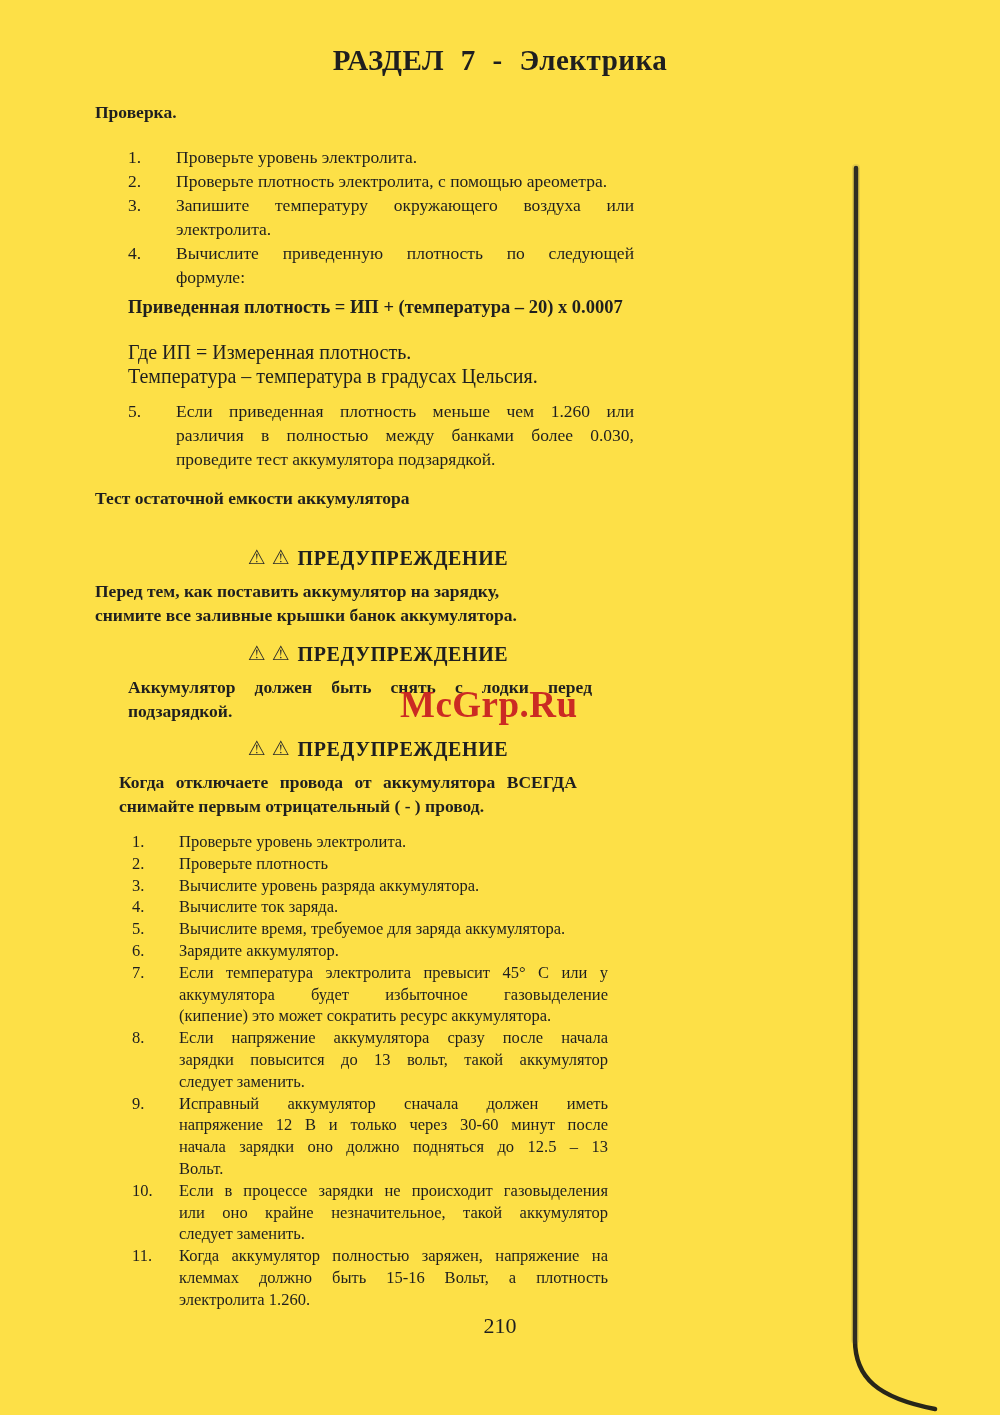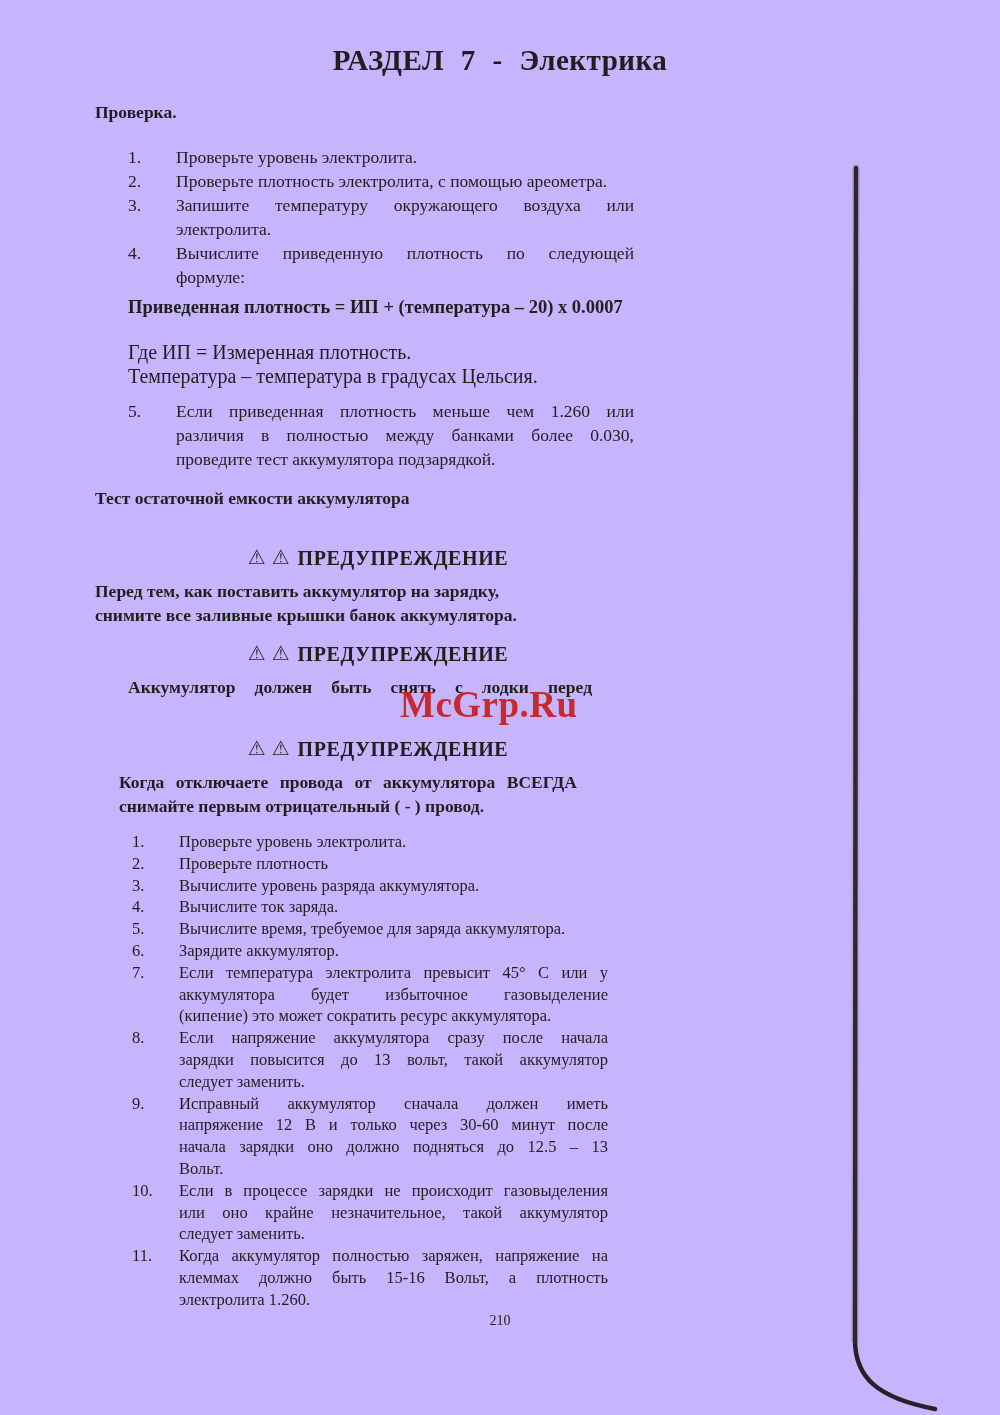--- a/index.html
+++ b/index.html
@@ -4,21 +4,21 @@
 <style>
   html, body {
     margin: 0;
     padding: 0;
     background: #ffffff;
   }
   .page {
     position: relative;
     width: 1000px;
     height: 1415px;
-    background: #c4b5fd;
+    background: #fde047;
     overflow: hidden;
     font-family: "Liberation Serif", "DejaVu Serif", serif;
     color: #1f1f1f;
   }
   .abs { position: absolute; }
 
   .title {
     top: 44px; left: 0; width: 1000px;
     text-align: center;
     font-size: 29px;
@@ -92,21 +92,21 @@
     left: 400px; top: 683px;
     font-size: 37px;
     font-weight: bold;
     color: #c92222;
     opacity: 0.95;
     letter-spacing: 0.5px;
   }
   .page-number {
     top: 1313px; left: 0; width: 1000px;
     text-align: center;
-    font-size: 14px;
+    font-size: 22px;
   }
   .scan-artifact {
     left: 0; top: 0;
     pointer-events: none;
   }
 </style>
 </head>
 <body>
 
 <div class="page">
@@ -159,21 +159,21 @@
     <div class="warn-text w1">Перед тем, как поставить аккумулятор на зарядку,
 снимите все заливные крышки банок аккумулятора.</div>
   </div>
 
   <div class="abs warning" style="top:642px">
     <div class="warn-head">
       <span class="warn-ico">⚠</span>
       <span class="warn-ico">⚠</span>
       <span class="warn-title">ПРЕДУПРЕЖДЕНИЕ</span>
     </div>
-    <div class="warn-text w2"><div class="jline">Аккумулятор должен быть снять с лодки перед</div></div>
+    <div class="warn-text w2"><div class="jline">Аккумулятор должен быть снять с лодки перед</div><div class="jline jlast">подзарядкой.</div></div>
   </div>
 
   <div class="abs warning" style="top:737px">
     <div class="warn-head">
       <span class="warn-ico">⚠</span>
       <span class="warn-ico">⚠</span>
       <span class="warn-title">ПРЕДУПРЕЖДЕНИЕ</span>
     </div>
     <div class="warn-text w3"><div class="jline">Когда отключаете провода от аккумулятора ВСЕГДА</div><div class="jline jlast">снимайте первым отрицательный ( - ) провод.</div></div>
   </div>

